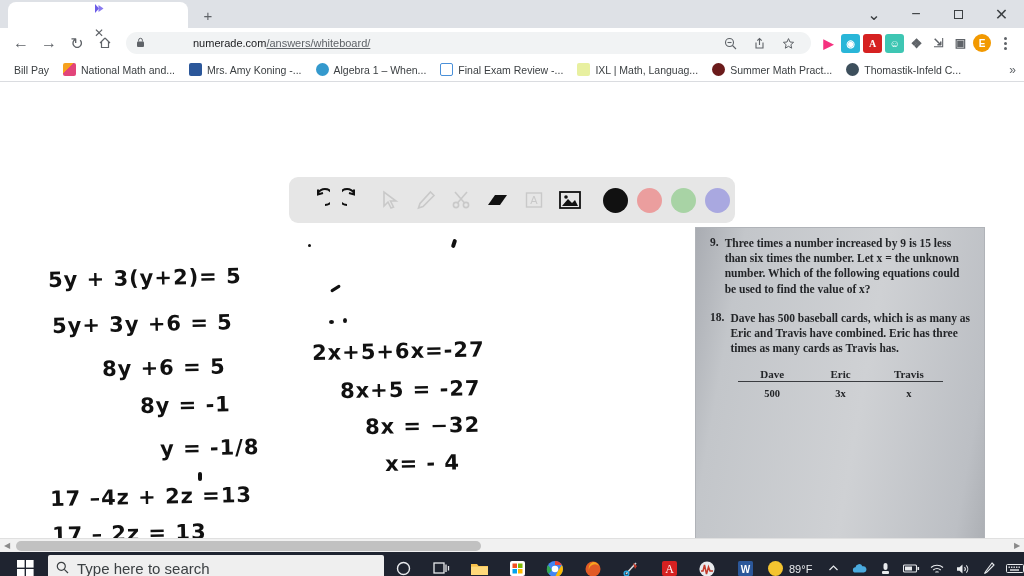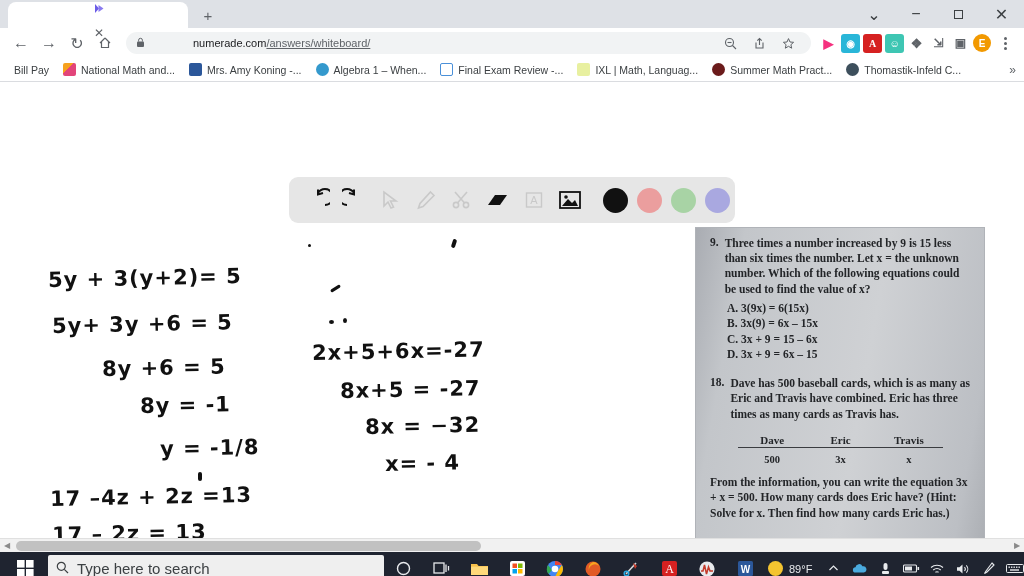--- a/index.html
+++ b/index.html
@@ -404,44 +404,37 @@
   <div class="ink ink-row" style="left:340px;top:297px;">8x+5 = -27</div>
   <div class="ink ink-row" style="left:365px;top:333px;">8x = −32</div>
   <div class="ink ink-row" style="left:385px;top:370px;">x= - 4</div>
 
   <div class="worksheet">
     <div class="ws-inner">
       <div class="ws-q">
         <span class="ws-num">9.</span>
         <span class="ws-text">Three times a number increased by 9 is 15 less than six times the number. Let x = the unknown number. Which of the following equations could be used to find the value of x?</span>
       </div>
-      <div class="ws-opts">
-        <div class="ws-opt">A. 3(9x) = 6(15x)</div>
-        <div class="ws-opt">B. 3x(9) = 6x – 15x</div>
-        <div class="ws-opt">C. 3x + 9 = 15 – 6x</div>
-        <div class="ws-opt">D. 3x + 9 = 6x – 15</div>
-      </div>
       <div class="ws-q" style="margin-top:14px;">
         <span class="ws-num">18.</span>
         <span class="ws-text">Dave has 500 baseball cards, which is as many as Eric and Travis have combined. Eric has three times as many cards as Travis has.</span>
       </div>
       <div class="ws-table">
         <div class="ws-th">
           <span>Dave</span>
           <span>Eric</span>
           <span>Travis</span>
         </div>
         <div class="ws-rule"></div>
         <div class="ws-td">
           <span>500</span>
           <span>3x</span>
           <span>x</span>
         </div>
       </div>
-      <div class="ws-para">From the information, you can write the equation 3x + x = 500. How many cards does Eric have? (Hint: Solve for x. Then find how many cards Eric has.)</div>
     </div>
   </div>
 
   <div class="hscroll">
     <span class="hs-arrow">◀</span>
     <span class="hs-track">
       <span class="hs-thumb"></span>
     </span>
     <span class="hs-arrow">▶</span>
   </div>

